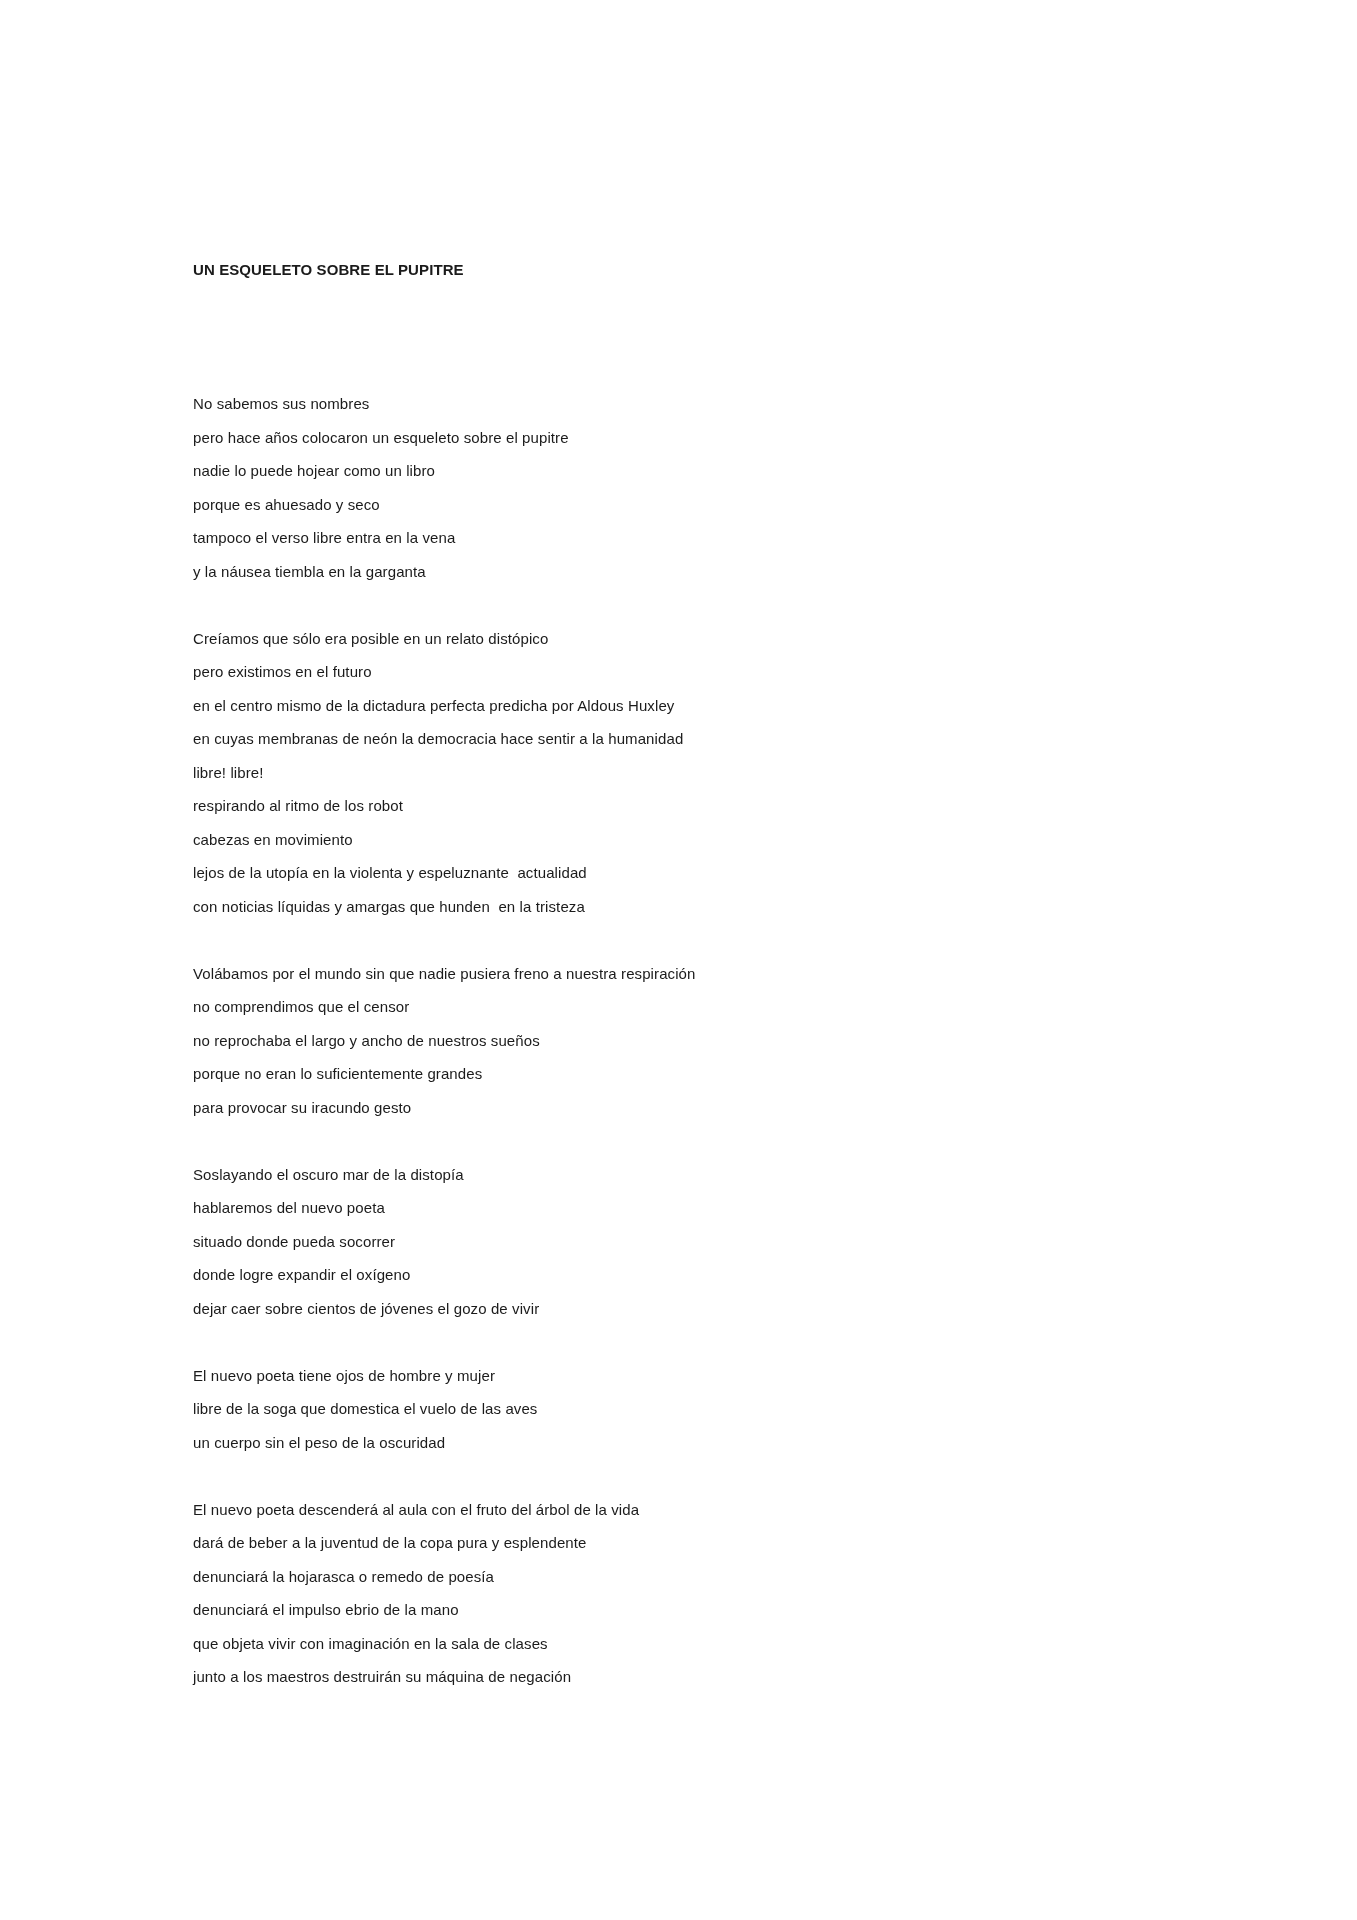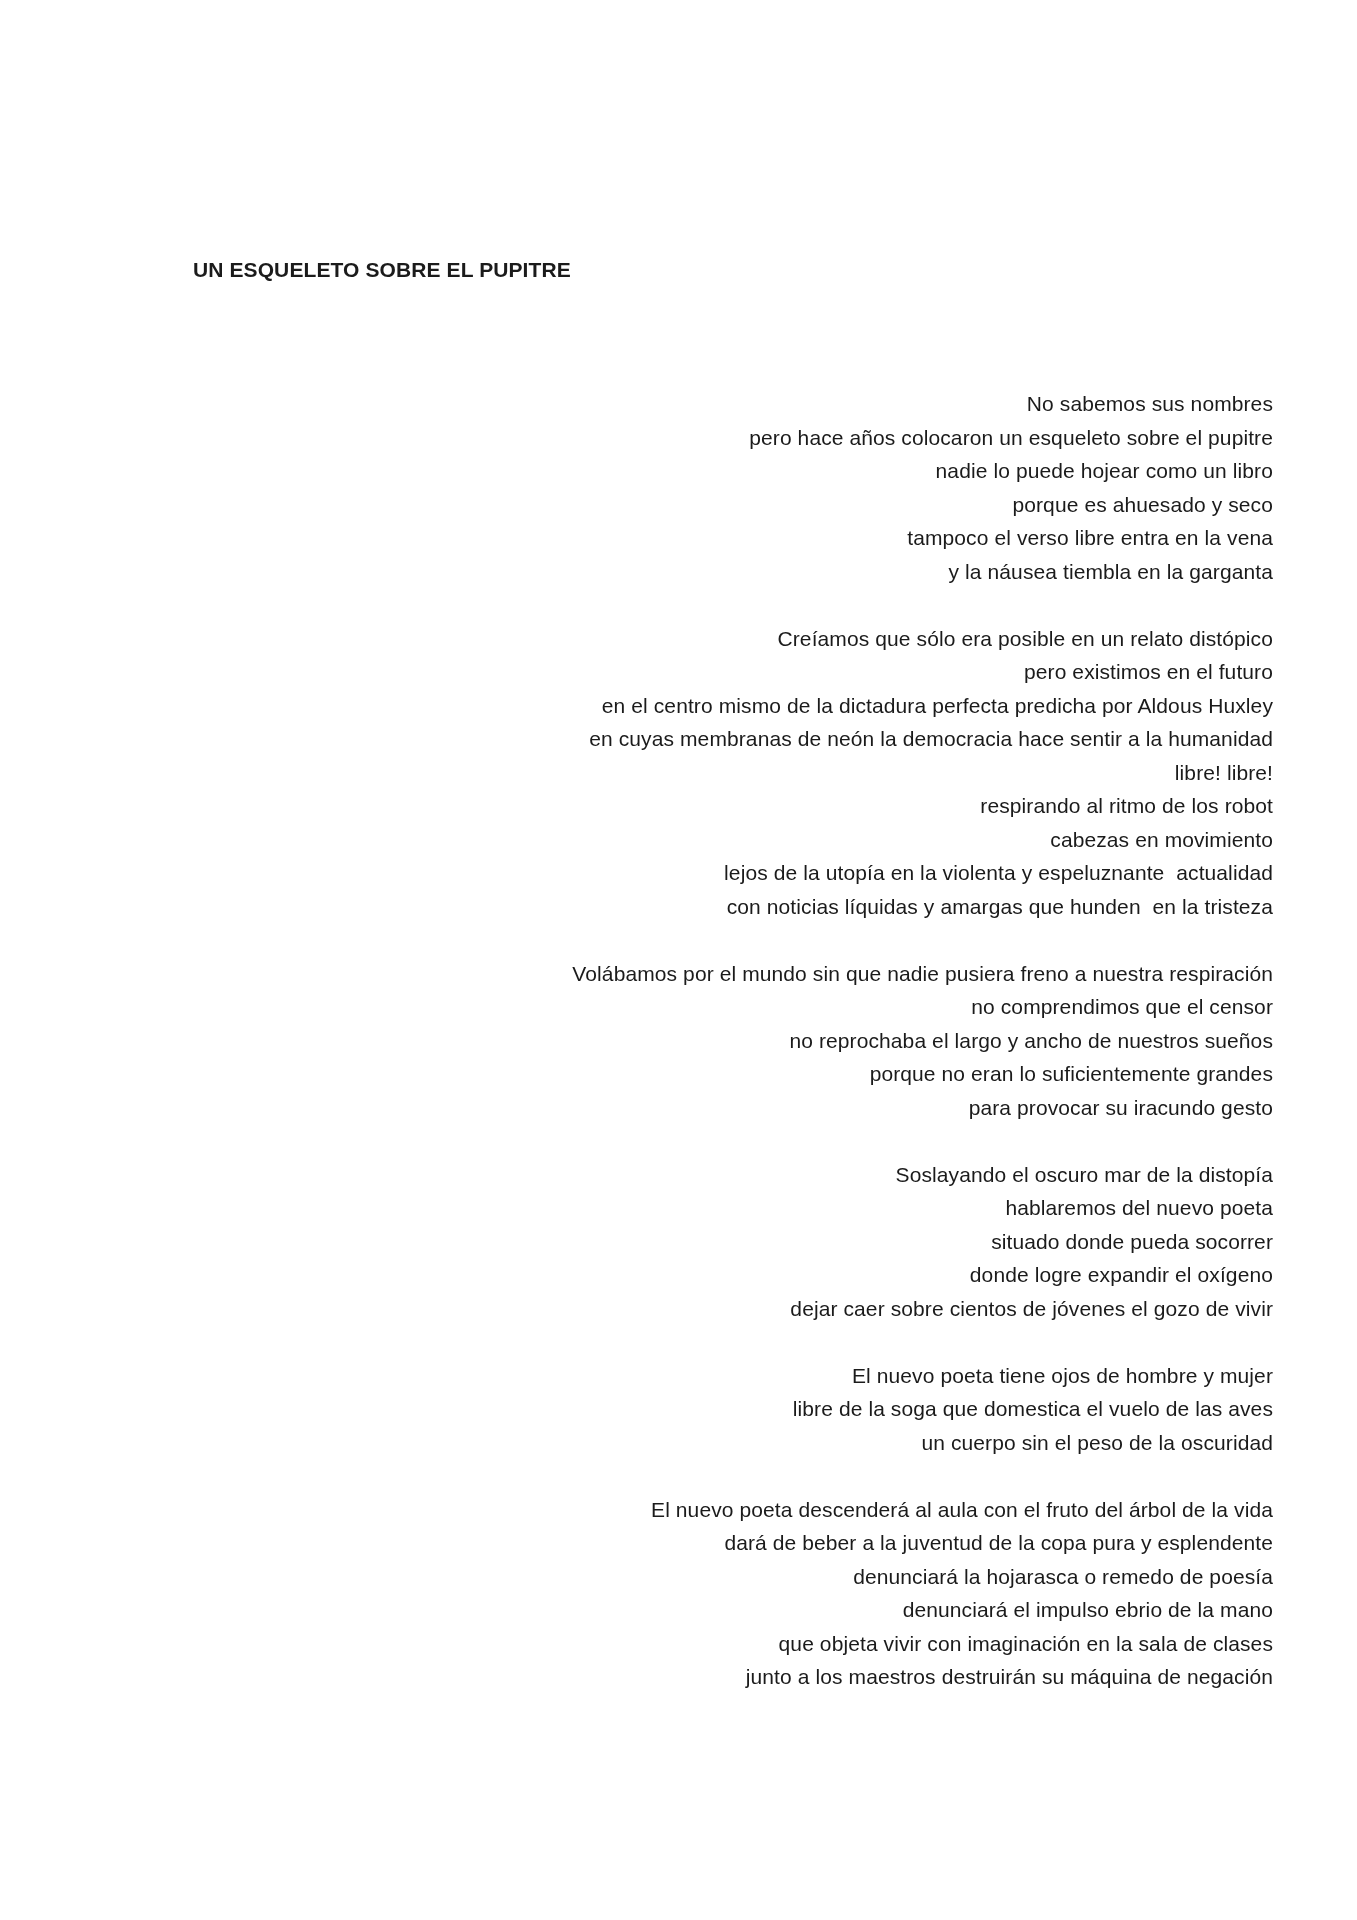--- a/index.html
+++ b/index.html
@@ -13,33 +13,32 @@
     height: 1920px;
     background: #ffffff;
     overflow: hidden;
   }
   .content {
     position: absolute;
     left: 193px;
     top: 186px;
     width: 1080px;
     font-family: "Liberation Sans", "DejaVu Sans", sans-serif;
-    font-size: 21px;
+    font-size: 15px;
     line-height: 33.5px;
     color: #1b1b1b;
     white-space: pre-wrap;
     letter-spacing: 0.1px;
   }
   .poem-title {
     font-weight: 700;
     margin: 0 0 33.5px 0;
   }
   .stanza {
     margin: 0 0 33.5px 0;
-    text-align: right;
   }
   .stanza:last-child {
     margin-bottom: 12px;
   }
   .line {
     min-height: 33.5px;
   }
 </style>
 </head>
 <body>

